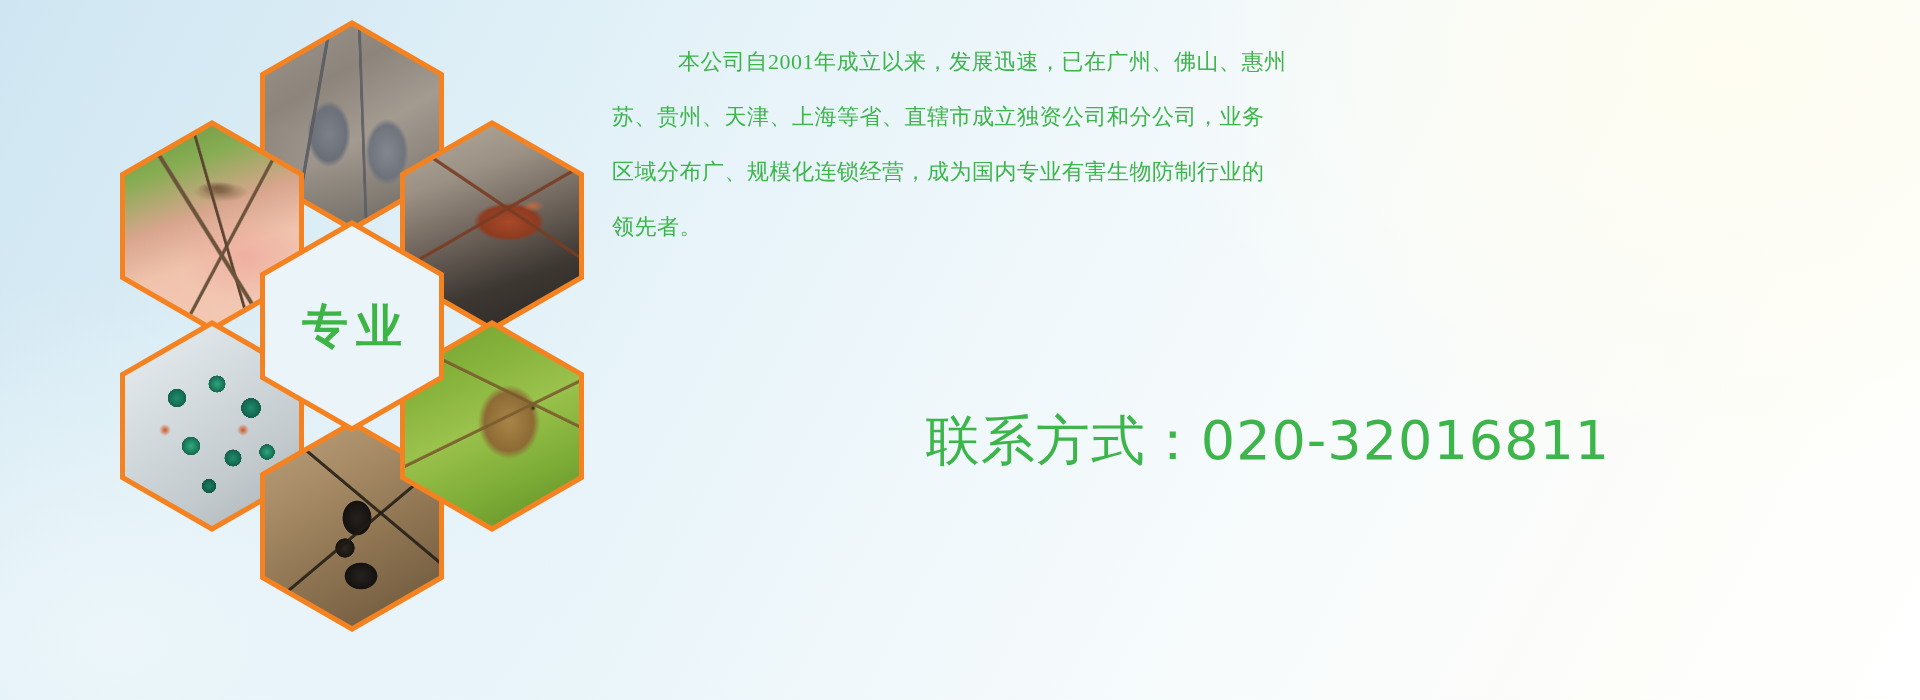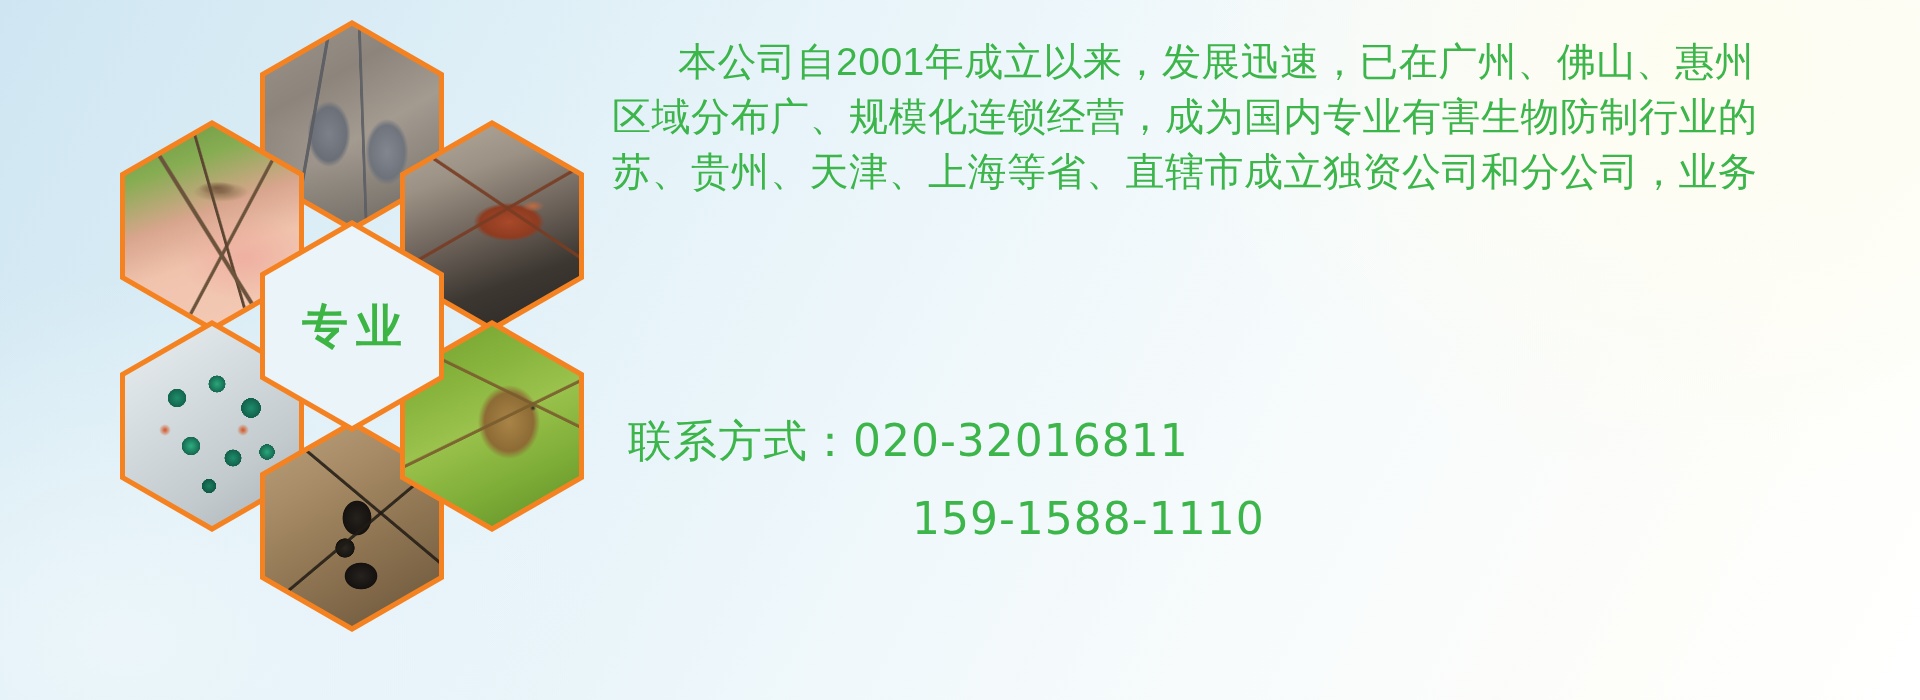--- a/index.html
+++ b/index.html
@@ -165,41 +165,42 @@
 
   
   #copy {
     position: absolute;
     left: 612px;
     top: 34px;
     width: 1292px;
   }
   .para-line {
     color: #3cb54a;
-    font-size: 39px;
+    font-size: 22px;
     line-height: 55px;
     letter-spacing: 0.5px;
     white-space: nowrap;
-    font-family: Liberation Sans, sans-serif;
+    font-family: Liberation Serif, serif;
   }
   .para-line.first { text-indent: 66px; }
 
   #contact {
     position: absolute;
     left: 628px;
     top: 402px;
     width: 1280px;
   }
   .contact-line {
     color: #3cb54a;
-    font-size: 44px;
+    font-size: 54px;
     line-height: 78px;
     letter-spacing: 1px;
     white-space: nowrap;
     font-family: "DejaVu Sans", "Liberation Sans", sans-serif;
+    text-align: center;
   }
   .contact-line.second { padding-left: 284px; }
 </style>
 </head>
 <body>
 
 <div id="banner">
 
   <div id="honeycomb">
 
@@ -244,22 +245,22 @@
         <div class="center-label">
           <span>专业</span>
         </div>
       </div>
     </div>
 
   </div>
 
   <div id="copy">
     <div class="para-line first">本公司自2001年成立以来，发展迅速，已在广州、佛山、惠州</div>
+    <div class="para-line">苏、贵州、天津、上海等省、直辖市成立独资公司和分公司，业务</div>
     <div class="para-line">区域分布广、规模化连锁经营，成为国内专业有害生物防制行业的</div>
-    <div class="para-line">苏、贵州、天津、上海等省、直辖市成立独资公司和分公司，业务</div>
+    <div class="para-line">领先者。</div>
   </div>
 
   <div id="contact">
     <div class="contact-line">联系方式：020-32016811</div>
-    <div class="contact-line second">159-1588-1110</div>
   </div>
 
 </div>
 
 </body></html>

